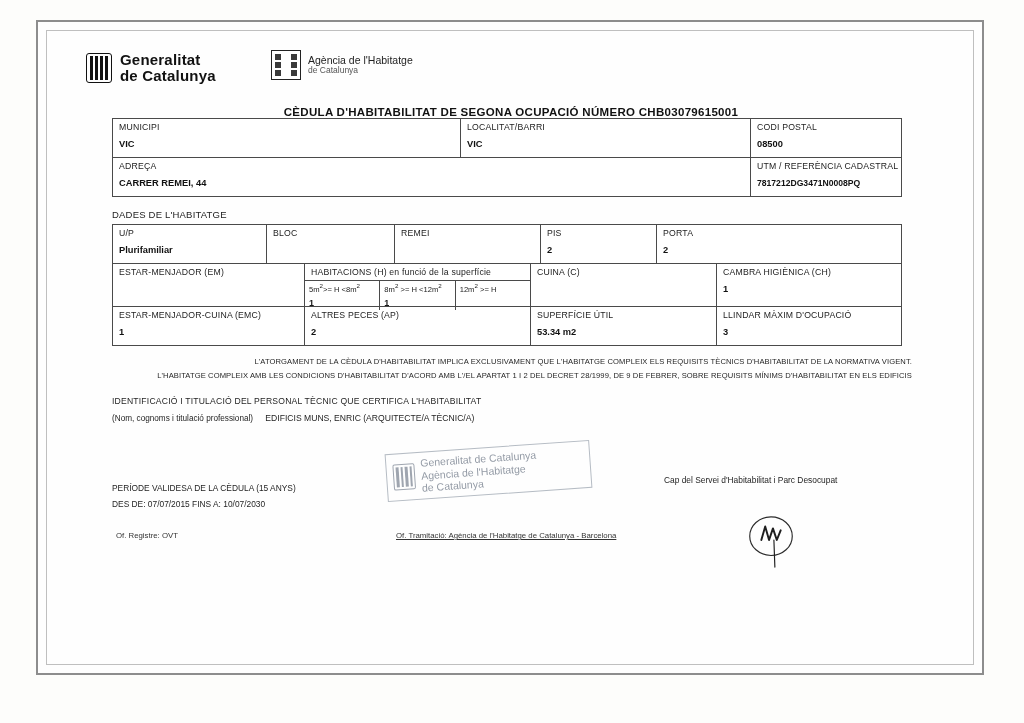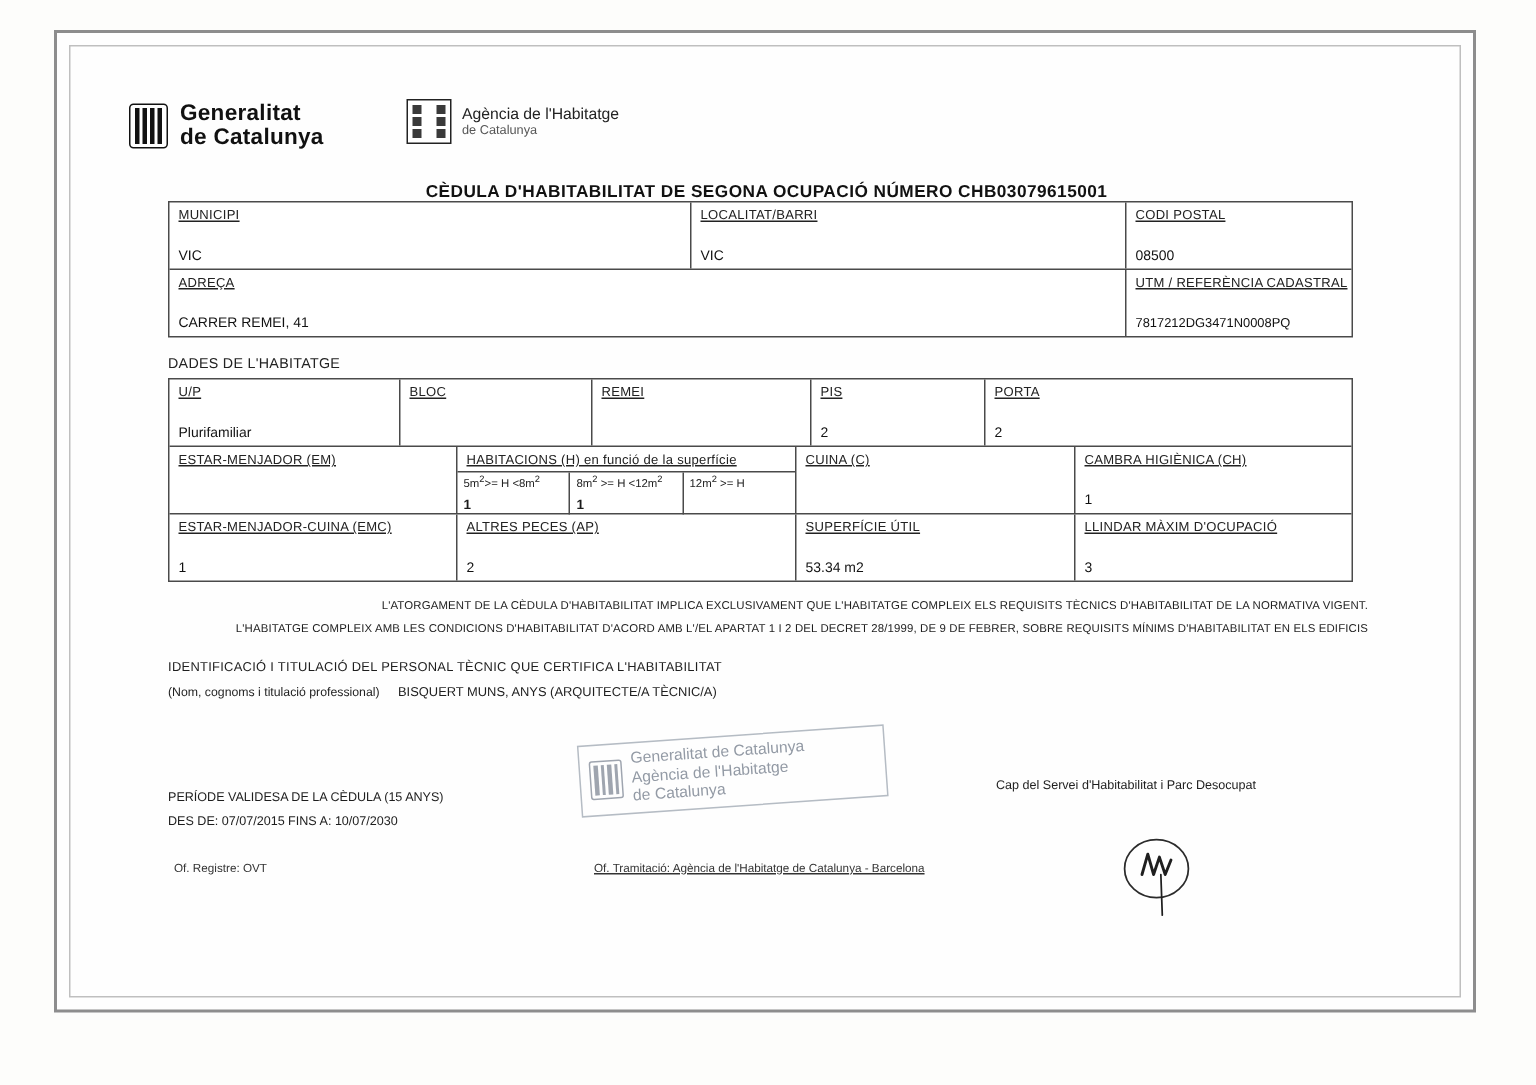--- a/index.html
+++ b/index.html
@@ -33,21 +33,21 @@
   }
   .frame-inner {
     position: absolute;
     left: 46px; top: 30px;
     width: 928px; height: 635px;
     border: 1px solid #bfbfbf;
     box-sizing: border-box;
   }
   .content {
     position: absolute;
-    left: 56px; top: 54px;
+    left: 56px; top: 38px;
     width: 910px;
     height: 620px;
   }
 
   
   .header {
     position: relative;
     height: 60px;
   }
   .gencat-logo {
@@ -141,27 +141,26 @@
     padding: 3px 6px 4px 6px;
     box-sizing: border-box;
     min-height: 38px;
   }
   .cell:last-child { border-right: none; }
   .lbl {
     font-size: 8.7px;
     color: #222;
     letter-spacing: .2px;
     white-space: nowrap;
-    text-decoration: underline;
   }
   .val {
     font-size: 9.3px;
-    font-weight: normal;
+    font-weight: bold;
     color: #111;
-    margin-top: 17px;
+    margin-top: 7px;
   }
 
   
   .sub {
     display: flex;
     border-top: 1px solid #4a4a4a;
     margin: 3px -6px -4px -6px;
   }
   .sub > div {
     border-right: 1px solid #4a4a4a;
@@ -328,21 +327,21 @@
           <div class="val">VIC</div>
         </div>
         <div class="cell" style="width:150px">
           <div class="lbl">CODI POSTAL</div>
           <div class="val">08500</div>
         </div>
       </div>
       <div class="row">
         <div class="cell" style="width:638px">
           <div class="lbl">ADREÇA</div>
-          <div class="val">CARRER REMEI, 41</div>
+          <div class="val">CARRER REMEI, 44</div>
         </div>
         <div class="cell" style="width:150px">
           <div class="lbl">UTM / REFERÈNCIA CADASTRAL</div>
           <div class="val" style="font-size:8.6px">7817212DG3471N0008PQ</div>
         </div>
       </div>
     </div>
 
     <div class="section-label tight">DADES DE L'HABITATGE</div>
 
@@ -424,21 +423,21 @@
     </div>
 
     <div class="legal">
       <p>L'ATORGAMENT DE LA CÈDULA D'HABITABILITAT IMPLICA EXCLUSIVAMENT QUE L'HABITATGE COMPLEIX ELS REQUISITS TÈCNICS D'HABITABILITAT DE LA NORMATIVA VIGENT.</p>
       <p>L'HABITATGE COMPLEIX AMB LES CONDICIONS D'HABITABILITAT D'ACORD AMB L'/EL APARTAT 1 I 2 DEL DECRET 28/1999, DE 9 DE FEBRER, SOBRE REQUISITS MÍNIMS D'HABITABILITAT EN ELS EDIFICIS</p>
     </div>
 
     <div class="ident-title">IDENTIFICACIÓ I TITULACIÓ DEL PERSONAL TÈCNIC QUE CERTIFICA L'HABITABILITAT</div>
     <div class="ident-line">
       <span>(Nom, cognoms i titulació professional)</span>
-      <span class="name">BISQUERT MUNS, ANYS (ARQUITECTE/A TÈCNIC/A)</span>
+      <span class="name">EDIFICIS MUNS, ENRIC (ARQUITECTE/A TÈCNIC/A)</span>
     </div>
 
     <div class="footer">
 
       <div class="stamp">
         <div class="stamp-mark">
           <i></i>
             <i></i>
             <i></i>
             <i></i>

